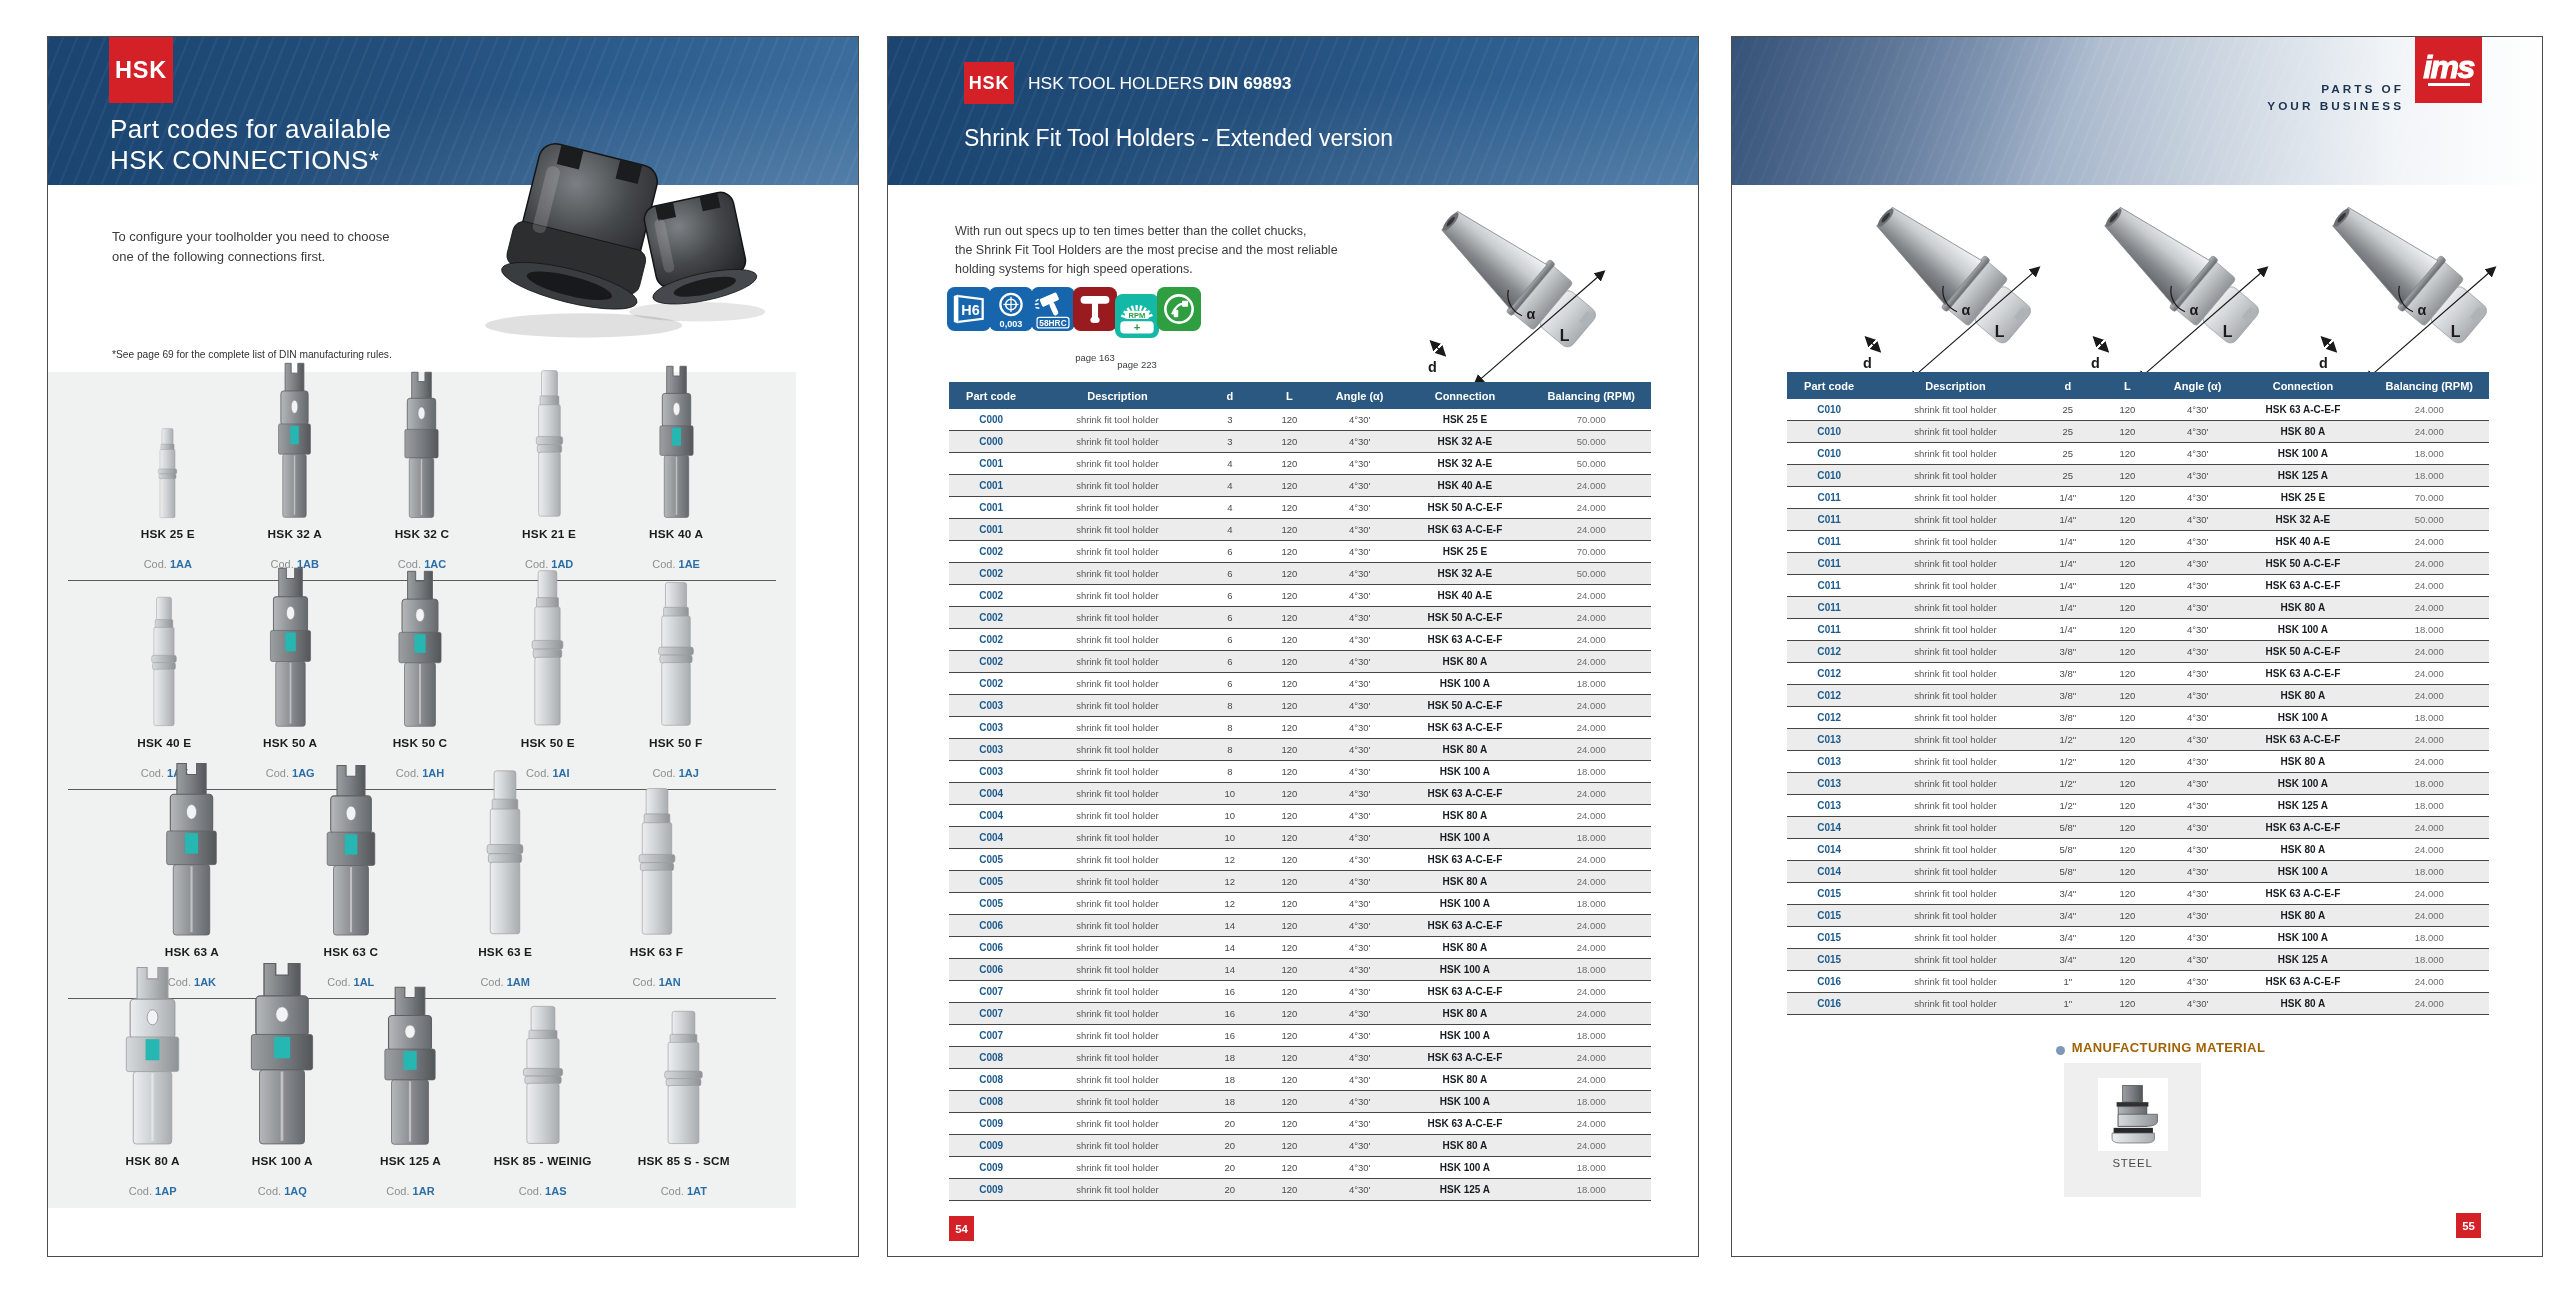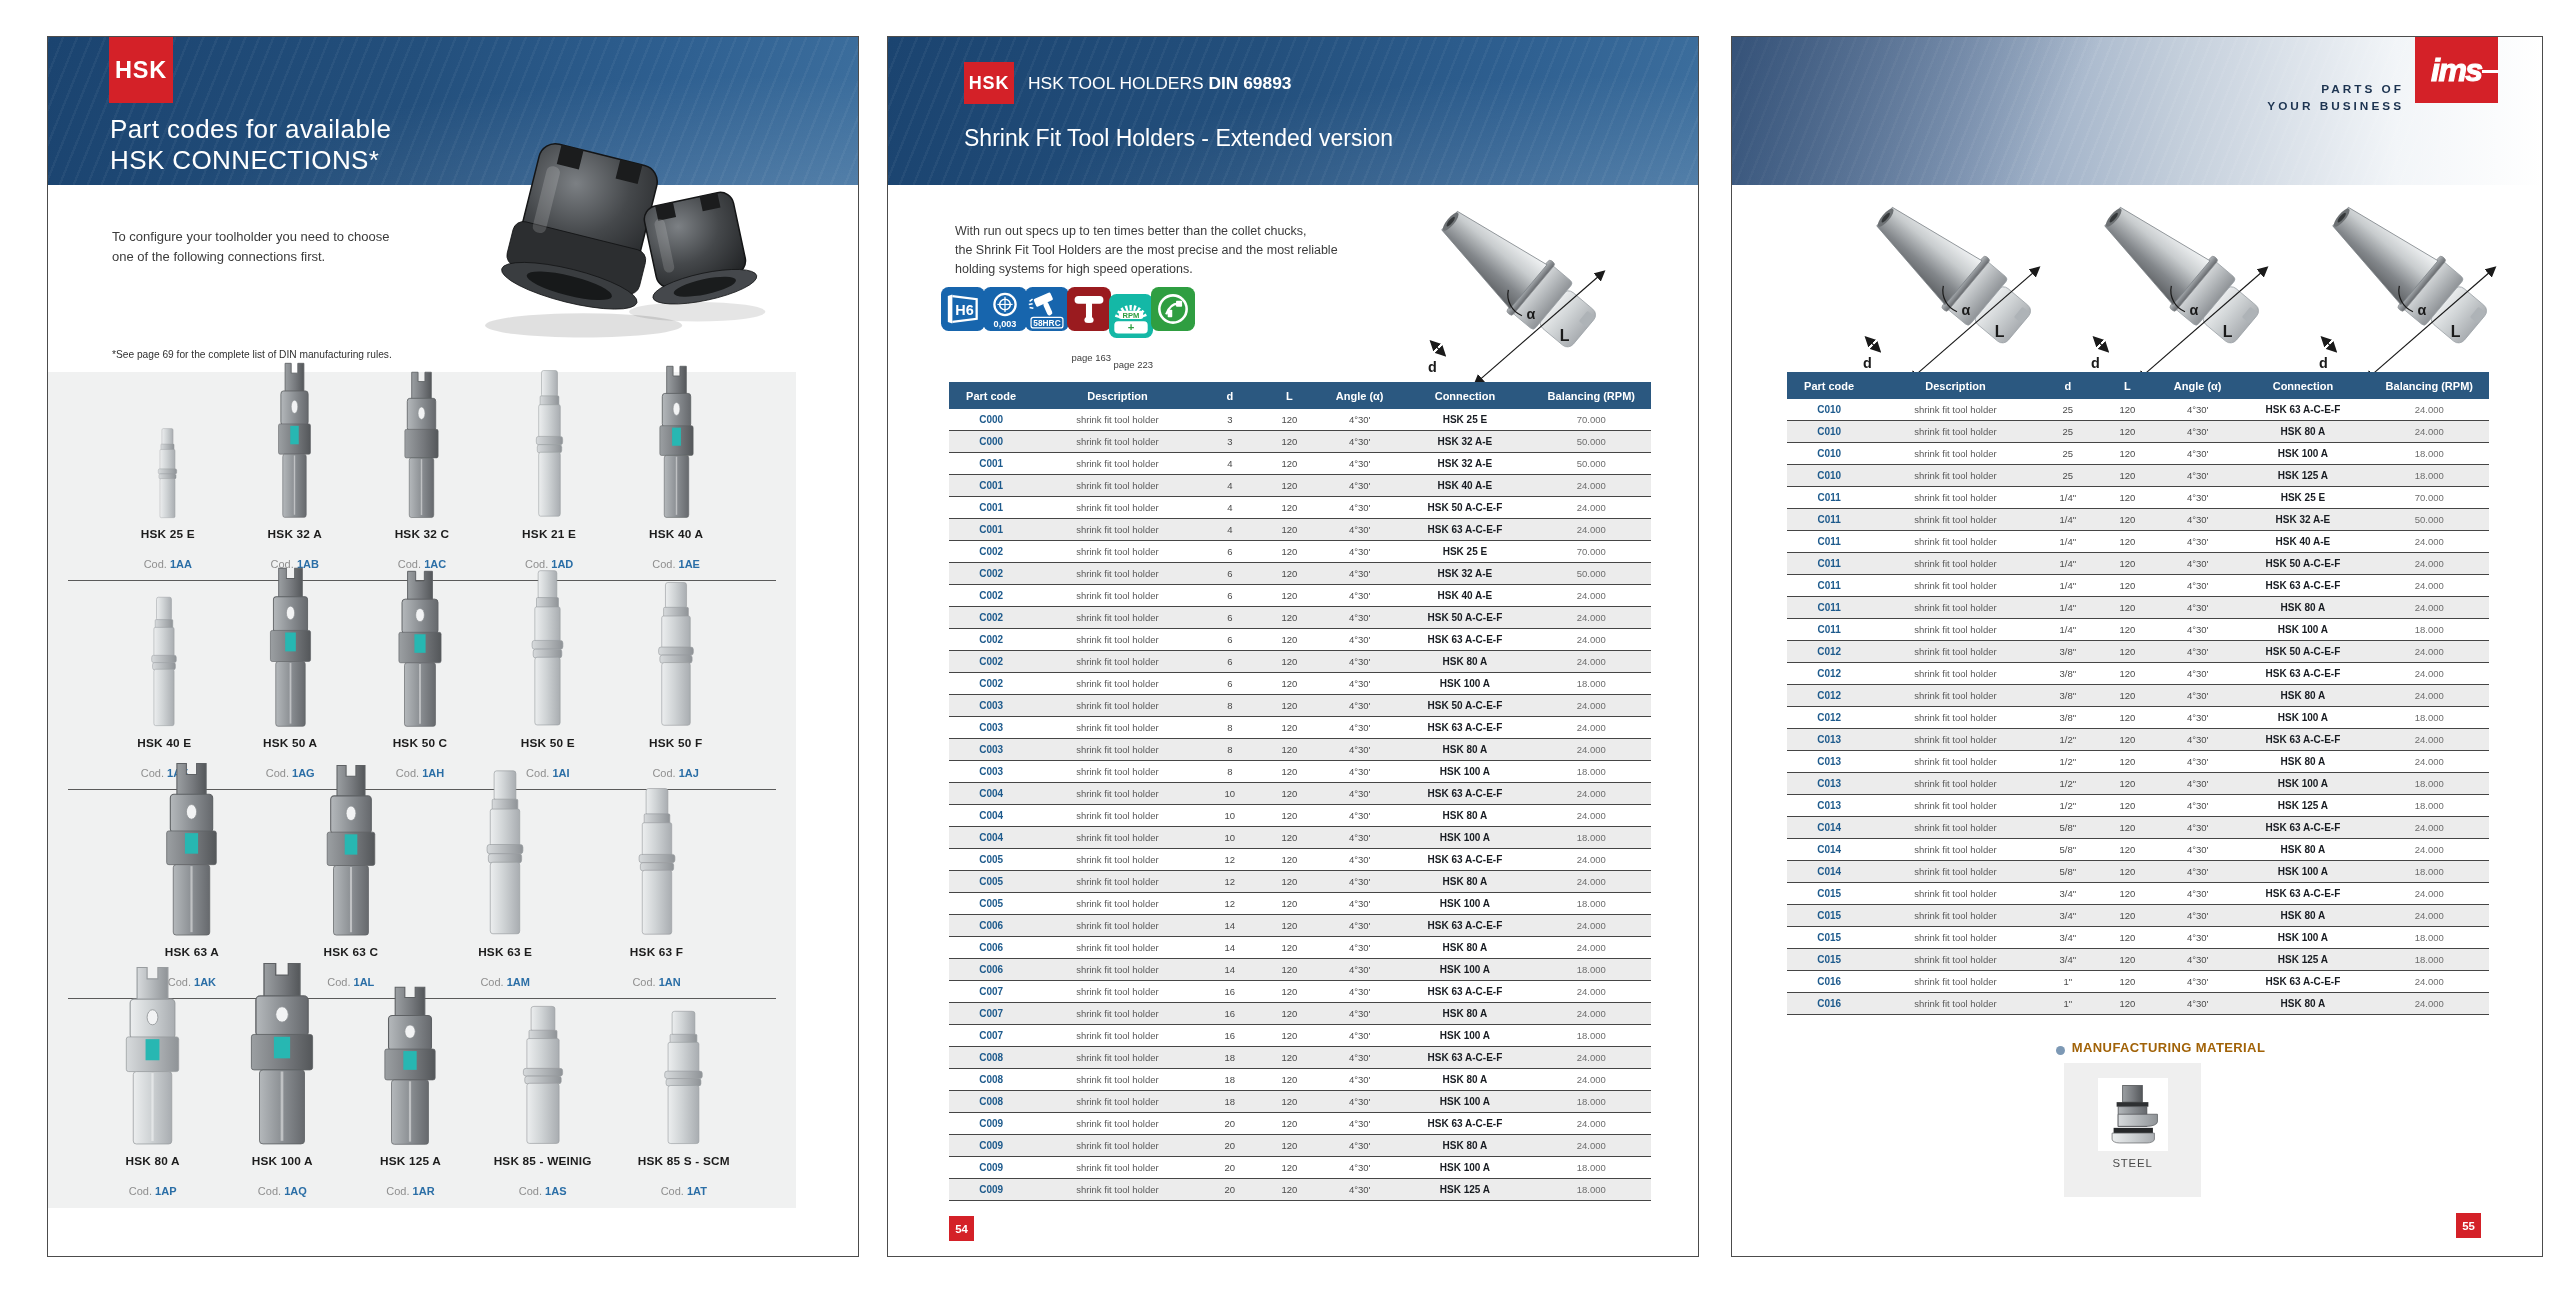--- a/index.html
+++ b/index.html
@@ -44,21 +44,21 @@
   .hrow:not(:last-child)::after{content:"";position:absolute;left:20px;right:20px;bottom:0;
         border-bottom:0.8px solid #5a5a5a;}
   .item{display:flex;flex-direction:column;align-items:center;padding-bottom:10.6px;}
   .item .iname{margin-top:7.6px;font-size:11.8px;font-weight:bold;color:#1c1c1c;letter-spacing:0.2px;}
   .item .icod{margin-top:17px;font-size:11px;color:#8f8f8f;}
   .item .icod b{color:#2a6ea6;font-weight:bold;}
 
   
   .intro-mid{position:absolute;left:67px;top:185px;font-size:12.5px;color:#3b3b3b;line-height:19px;}
   .icons-row{position:absolute;left:65px;top:250px;display:flex;gap:10px;}
-  .icon-wrap{display:flex;flex-direction:column;align-items:flex-end;width:32px;}
+  .icon-wrap{display:flex;flex-direction:column;align-items:center;width:32px;}
   .icon{width:44px;height:44px;border-radius:7.6px;display:flex;align-items:center;justify-content:center;}
   .icon-caption{margin-top:21px;font-size:9.5px;color:#3c3c3c;white-space:nowrap;}
   .tool-diagram{position:absolute;}
   #mid-tool{left:523px;top:156px;}
   .right-tools{position:absolute;left:114px;top:152px;width:652px;display:flex;justify-content:space-between;}
 
   
   .ctable{position:absolute;}
   #mid-table{left:61px;top:345px;width:702px;}
   #right-table{left:55px;top:335px;width:702px;}
@@ -78,21 +78,21 @@
 
   .pagenum{position:absolute;width:25px;height:25px;background:#d42128;color:#fff;
     display:flex;align-items:center;justify-content:center;font-size:11.4px;font-weight:bold;}
   #pagenum-54{left:61px;bottom:15px;}
   #pagenum-55{left:724px;bottom:18px;}
 
   
   .brand-text{position:absolute;right:138px;top:44px;text-align:right;color:#1c3350;
     font-size:11.8px;font-weight:bold;letter-spacing:3px;line-height:17.4px;}
   .ims-badge{position:absolute;left:683px;top:0;width:67px;height:66px;background:#d42128;
-    display:flex;flex-direction:row;align-items:center;justify-content:center;padding-left:16px;}
+    display:flex;flex-direction:column;align-items:center;justify-content:center;}
   .ims-text{color:#fff;font-size:32px;font-weight:bold;font-style:italic;line-height:26px;
     -webkit-text-stroke:1.1px #fff;letter-spacing:-1.5px;}
   .ims-underline{width:42px;height:3px;background:#fff;margin-top:3.8px;}
 
   
   .material-title{position:absolute;left:324px;top:1003px;display:flex;align-items:flex-end;gap:6.8px;
     font-weight:bold;font-size:13px;color:#a16207;letter-spacing:0.4px;}
   .material-bullet{width:9px;height:9px;border-radius:50%;background:#7d99b5;display:inline-block;}
   .material-box{position:absolute;left:332px;top:1026px;width:137px;height:134px;background:#efefef;
     display:flex;flex-direction:column;align-items:center;}

